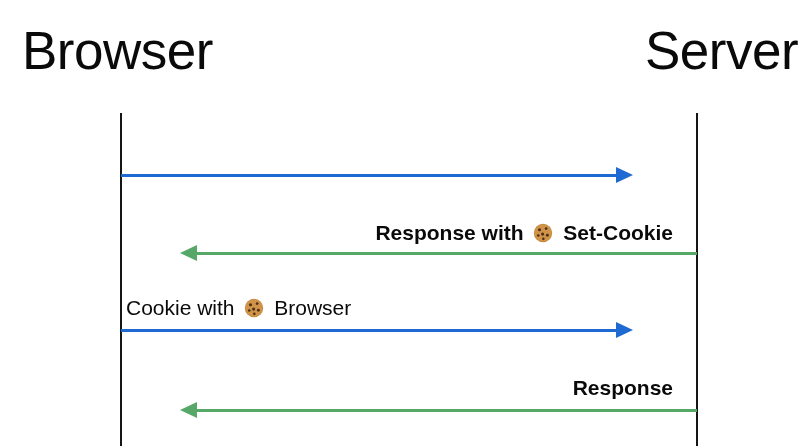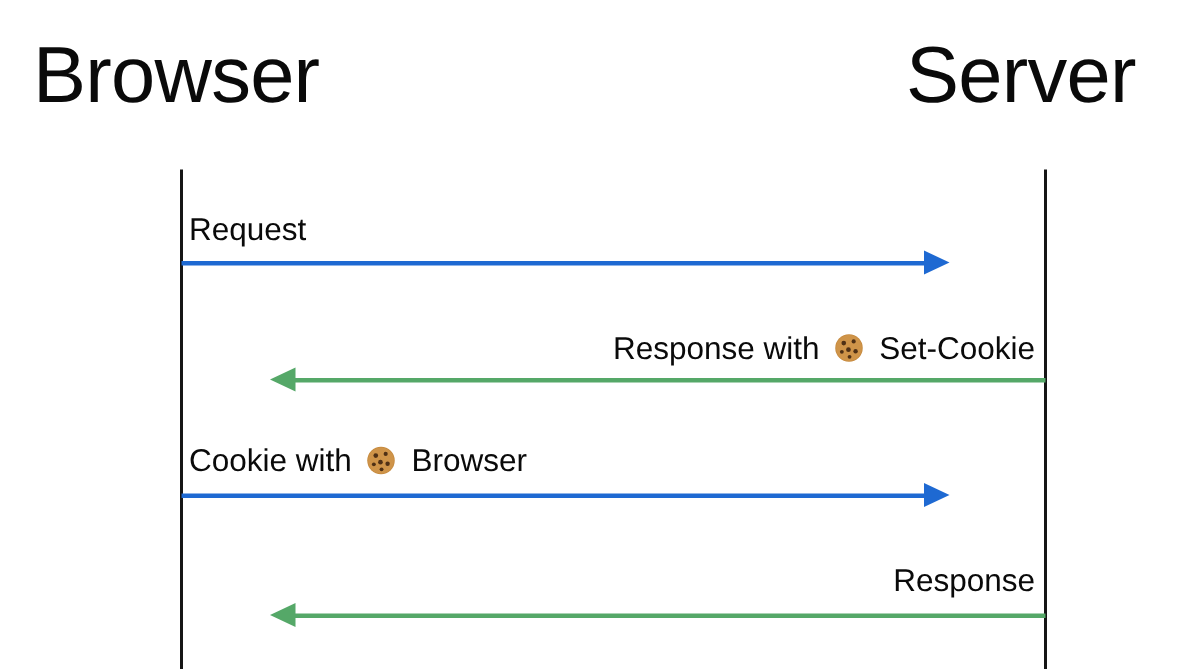--- a/index.html
+++ b/index.html
@@ -23,42 +23,42 @@
     position: absolute;
     top: 22px;
     font-size: 53px;
     font-weight: 400;
     color: var(--text-color);
     letter-spacing: -0.5px;
     white-space: nowrap;
     line-height: 1.1;
   }
   .actor-title.browser { left: 22px; }
-  .actor-title.server  { left: 604px; }
+  .actor-title.server  { left: 645px; }
 
   .lifeline {
     position: absolute;
     top: 113px;
     width: 2px;
     height: 333px;
     background: var(--lifeline-color);
   }
   .lifeline.left  { left: 120px; }
   .lifeline.right { left: 696px; }
 
   .msg-label {
     position: absolute;
     font-size: 21px;
     font-weight: 400;
     color: var(--text-color);
     white-space: nowrap;
     line-height: 26px;
   }
   .msg-label.align-left  { left: 126px; }
-  .msg-label.align-right { right: 109px; text-align: left; }
+  .msg-label.align-right { right: 126px; text-align: left; font-weight: bold; }
 
   .arrow-line {
     position: absolute;
     height: 3px;
   }
   .arrow-line.blue  { background: var(--req-color); left: 121px; width: 497px; }
   .arrow-line.green { background: var(--res-color); left: 194px; width: 503px; }
 
   .arrow-head {
     position: absolute;
@@ -82,23 +82,20 @@
 <body>
 
 <div class="stage" style="--req-color: #1e69d2; --res-color: #55a868; --lifeline-color: #151515; --text-color: #0a0a0a;">
 
   <div class="actor-title browser">Browser</div>
   <div class="actor-title server">Server</div>
 
   <div class="lifeline left"></div>
   <div class="lifeline right"></div>
 
-  <div class="msg-label align-left" style="top:141px;">
-    <span>Request</span>
-  </div>
   <div class="arrow-line blue" style="top:174px;"></div>
   <div class="arrow-head point-right" style="top:167px;"></div>
 
   <div class="msg-label align-right" style="top:220px;">
     <span>Response with</span>
     <svg class="cookie" viewBox="0 0 24 24" aria-hidden="true">
       <circle cx="12" cy="12" r="10" fill="#c68a3f"></circle>
       <circle cx="12" cy="12" r="9.4" fill="#cf9449"></circle>
       <circle cx="8.2" cy="8.4" r="1.7" fill="#4f3015"></circle>
       <circle cx="15.4" cy="7.2" r="1.5" fill="#4f3015"></circle>

